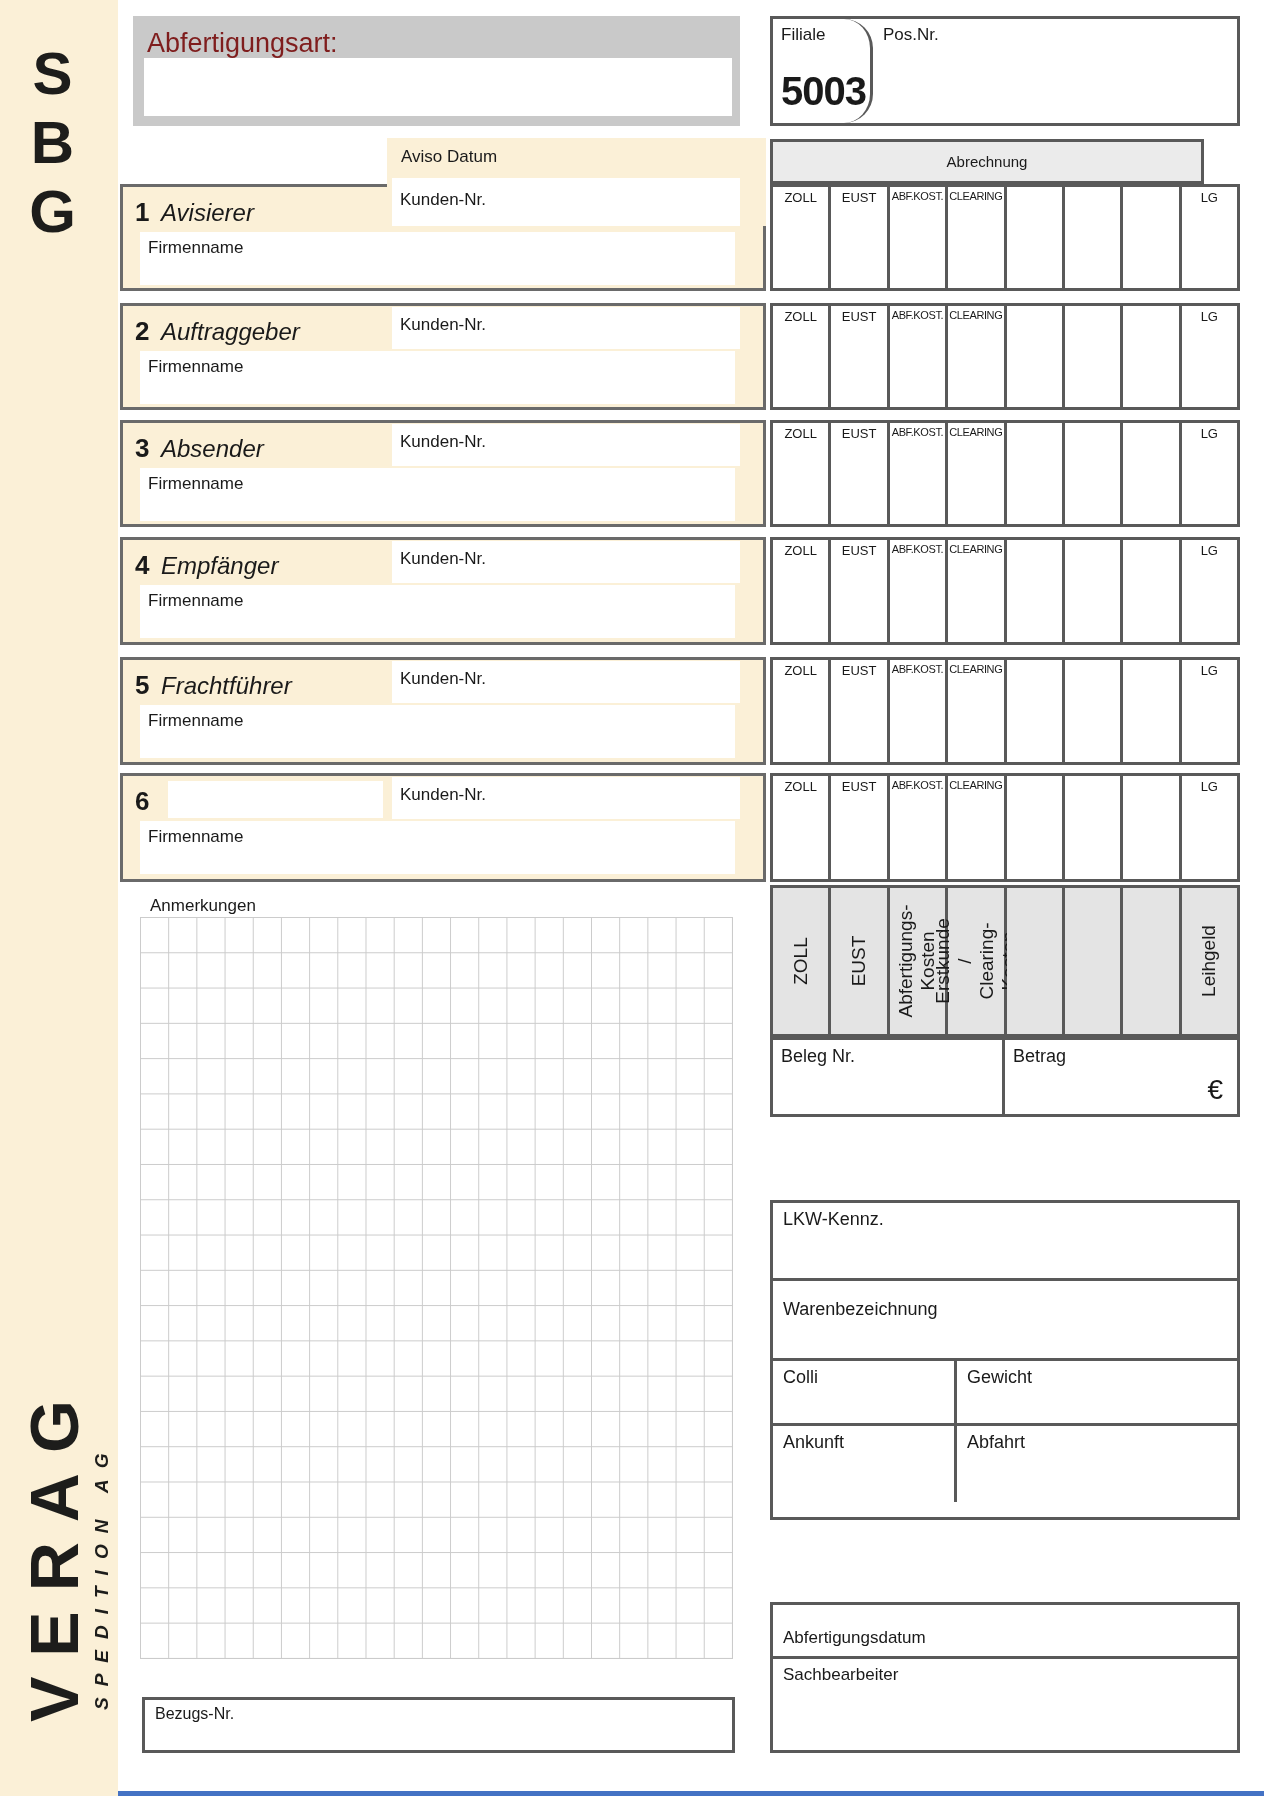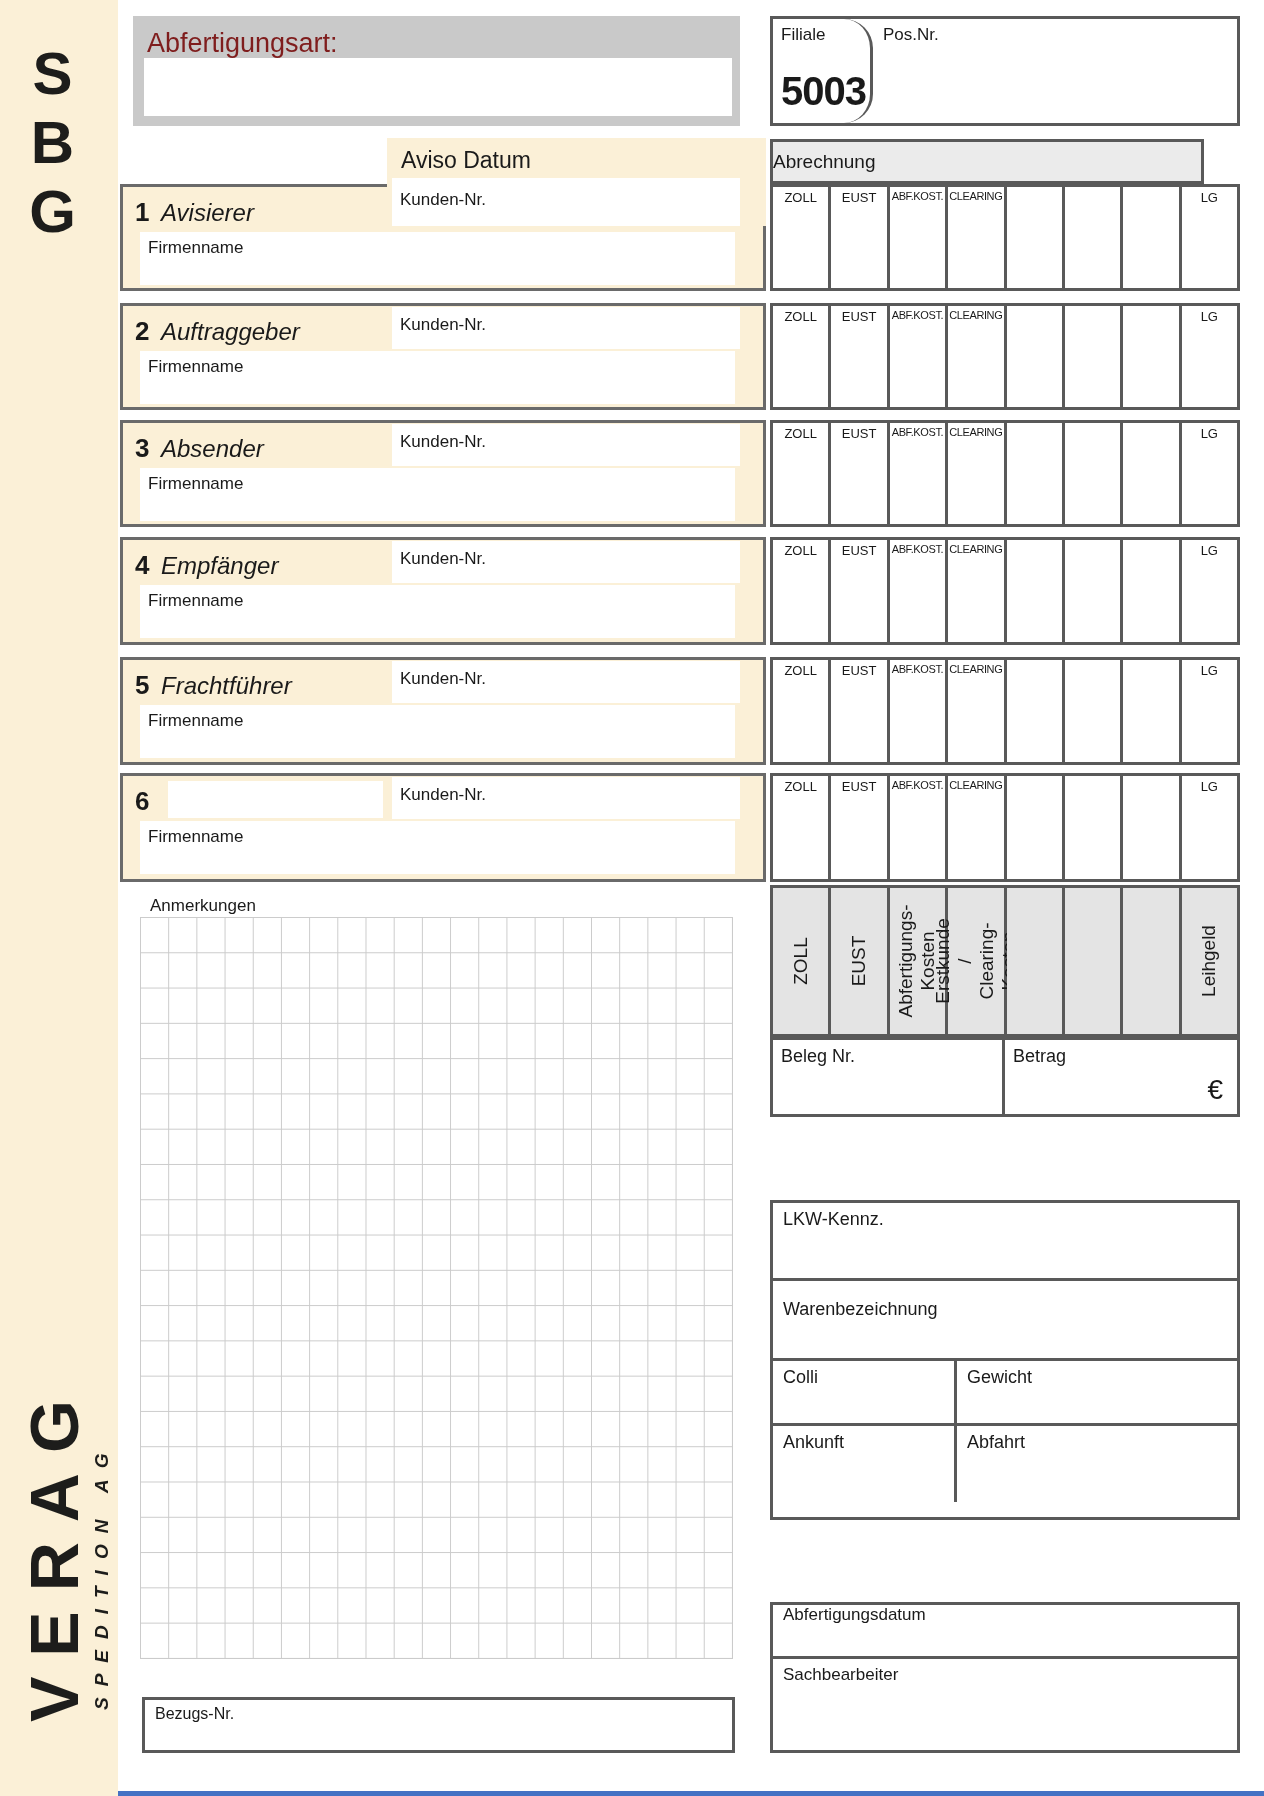--- a/index.html
+++ b/index.html
@@ -34,22 +34,22 @@
   
   .topright-box{left:770px;top:16px;width:470px;height:110px;border:3px solid var(--border);
                 box-sizing:border-box;background:#fff;display:flex;}
   .filiale-cell{width:100px;border-right:3px solid var(--border);box-sizing:border-box;padding:6px 8px;border-radius:29px;}
   .filiale-value{font-size:40px;font-weight:bold;margin-top:24px;letter-spacing:-1px;}
   .posnr-cell{flex:1;padding:6px 10px;box-sizing:border-box;}
   .small-label{font-size:17px;color:var(--ink);}
 
   
   .abr-title{left:770px;top:139px;width:434px;height:45px;background:var(--thgray);
-             border:3px solid var(--border);box-sizing:border-box;text-align:left;
-             font-size:19px;line-height:40px;}
+             border:3px solid var(--border);box-sizing:border-box;text-align:center;
+             font-size:15px;line-height:40px;}
   .abr-row{left:770px;width:470px;border:3px solid var(--border);box-sizing:border-box;
            display:flex;background:#fff;}
   .abr-cell{flex:1;border-right:3px solid var(--border);box-sizing:border-box;
             text-align:center;padding-top:3px;font-size:13px;overflow:hidden;}
   .abr-cell:last-child{border-right:none;}
   .abr-cell.cond{font-size:11px;letter-spacing:-0.4px;}
   .abr-footer{left:770px;top:885px;width:470px;height:152px;border:3px solid var(--border);
               box-sizing:border-box;display:flex;}
   .abr-fcell{flex:1;border-right:3px solid var(--border);box-sizing:border-box;
              position:relative;background:var(--ftgray);}
@@ -68,21 +68,21 @@
   .sec-num{position:absolute;left:12px;top:10px;font-size:26px;font-weight:bold;}
   .sec-label{position:absolute;left:38px;top:12px;font-size:24px;font-style:italic;}
   .sec-kunden{position:absolute;left:269px;top:1px;width:348px;height:42px;background:#fff;
               box-sizing:border-box;padding:8px 8px;font-size:17px;}
   .sec-firmen{position:absolute;left:17px;top:45px;width:595px;height:53px;background:#fff;
               box-sizing:border-box;padding:6px 8px;font-size:17px;}
   .sec-extra{position:absolute;left:45px;top:5px;width:215px;height:37px;background:#fff;}
 
   
   .aviso-box{left:387px;top:138px;width:379px;height:88px;background:var(--cream);}
-  .aviso-label{position:absolute;left:14px;top:9px;font-size:23px;}
+  .aviso-label{position:absolute;left:14px;top:9px;font-size:17px;}
   .aviso-input{position:absolute;left:5px;top:40px;width:348px;height:48px;background:#fff;}
   .aviso-kunden-label{position:absolute;left:8px;top:12px;font-size:17px;}
 
   
   .anm-label{left:150px;top:896px;font-size:17px;}
   .anm-grid{left:140px;top:917px;width:592px;height:741px;
             background-image:linear-gradient(to right,#cbcbcb 1px,transparent 1px),
                              linear-gradient(to bottom,#cbcbcb 1px,transparent 1px);
             background-size:28.19px 35.29px;
             border-right:1px solid #cbcbcb;border-bottom:1px solid #cbcbcb;}
@@ -95,21 +95,21 @@
   .cargo-r2{height:80px;border-top:3px solid var(--border);padding:18px 10px;}
   .cargo-r3,.cargo-r4{border-top:3px solid var(--border);display:flex;}
   .cargo-r3{height:65px;}
   .cargo-r4{height:79px;}
   .cargo-cell1{width:184px;border-right:3px solid var(--border);box-sizing:border-box;padding:6px 10px;}
   .cargo-cell2{flex:1;padding:6px 10px;}
 
   
   .proc-box{left:770px;top:1602px;width:470px;height:151px;border:3px solid var(--border);
             box-sizing:border-box;background:#fff;}
-  .proc-r1{height:51px;box-sizing:border-box;padding:0 10px;font-size:17px;}
+  .proc-r1{height:51px;box-sizing:border-box;padding:23px 10px;font-size:17px;}
   .proc-r2{height:94px;box-sizing:border-box;border-top:3px solid var(--border);
            padding:6px 10px;font-size:17px;}
 
   
   .bezug-box{left:142px;top:1697px;width:593px;height:56px;border:3px solid var(--border);
              box-sizing:border-box;background:#fff;padding:5px 10px;font-size:16px;}
 
   .blue-line{left:118px;top:1791px;width:1146px;height:5px;background:var(--blue);}
 </style>
 </head>

